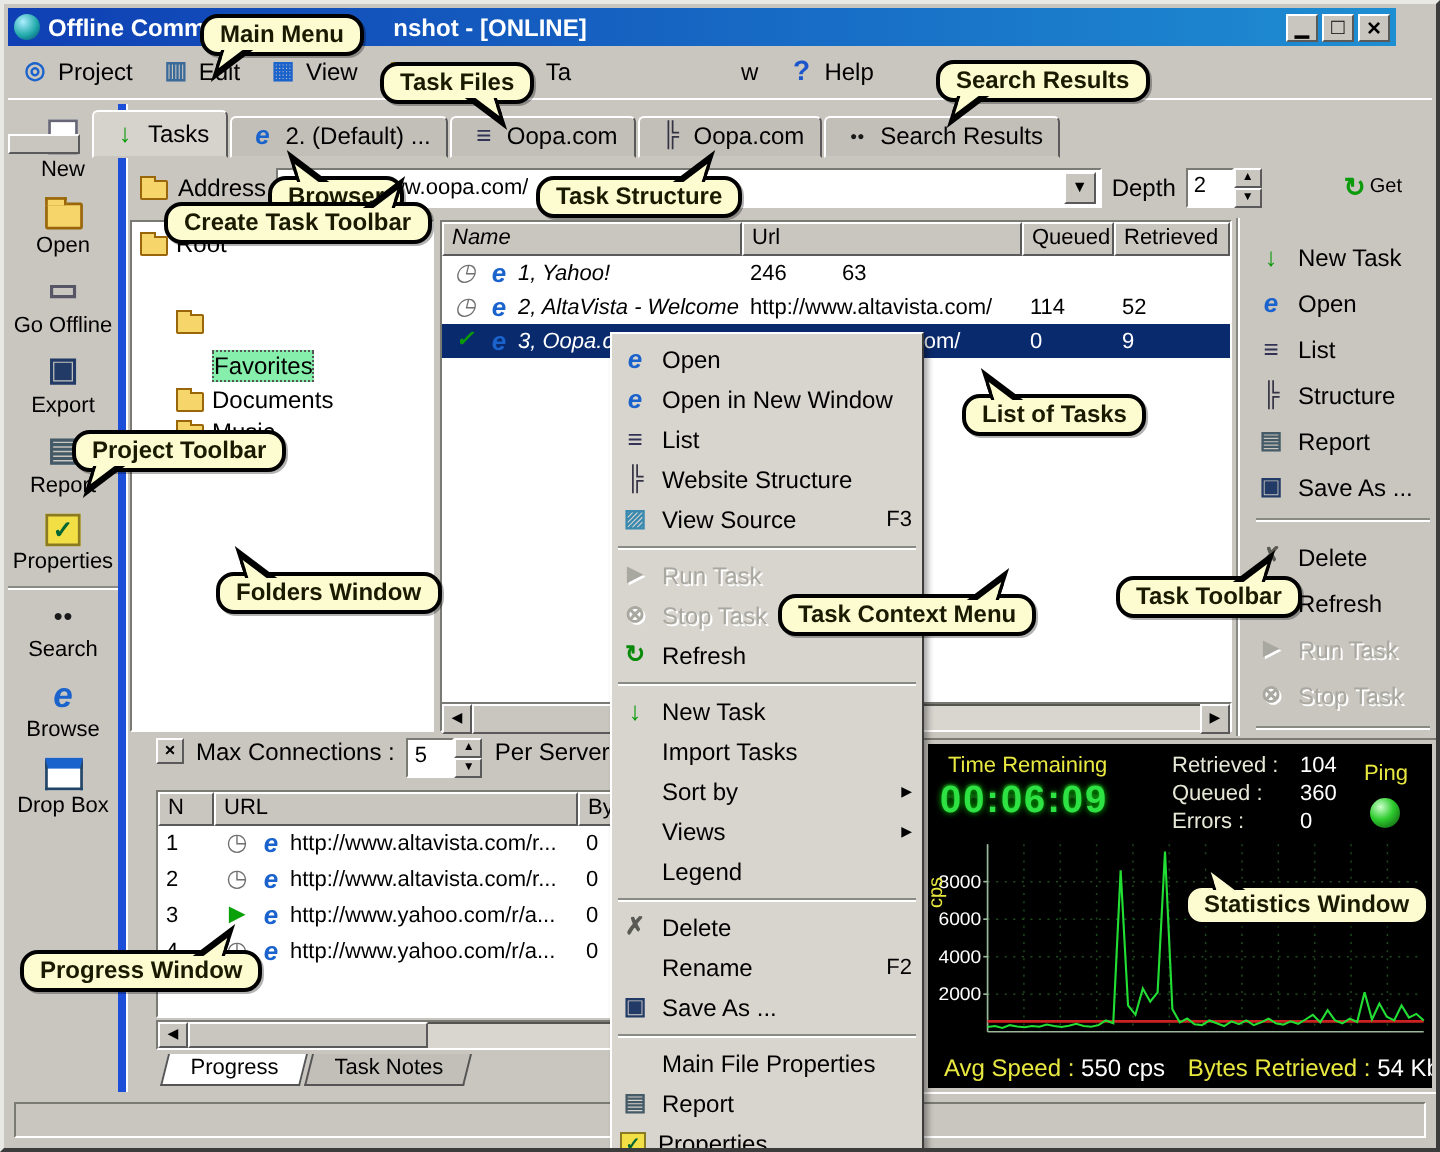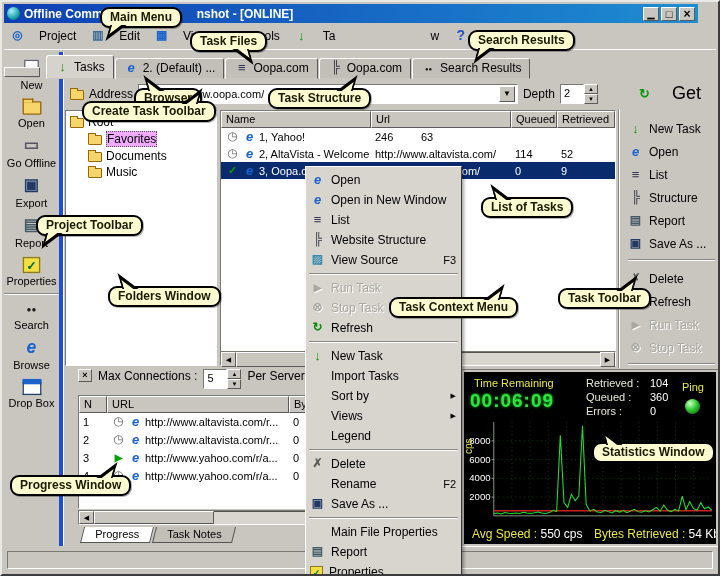--- a/index.html
+++ b/index.html
@@ -12,21 +12,21 @@
   .titlebar{position:absolute;left:2px;top:2px;right:20px;height:19px;
     background:linear-gradient(to right,#0f3fb4,#1e8ed2);display:flex;align-items:center;padding:0 3px;}
   .applogo{width:13px;height:13px;border-radius:50%;background:radial-gradient(circle at 35% 30%,#aef,#2aa 55%,#047);margin-right:4px;flex:0 0 auto;}
   .title{color:#fff;font-weight:bold;font-size:12px;white-space:nowrap;}
   .title .gap{display:inline-block;width:94px;}
   .winbtns{margin-left:auto;display:flex;gap:2px;}
   .wbtn{width:16px;height:14px;font-size:9px;line-height:12px;text-align:center;font-weight:bold;color:#000;}
   .wbtn.min::before{content:"▁";} .wbtn.max::before{content:"□";font-size:11px;} .wbtn.close::before{content:"×";font-size:12px;}
   
   .menubar{position:absolute;left:2px;top:21px;right:2px;height:27px;display:flex;align-items:center;padding:0 6px;gap:14px;border-bottom:1px solid #fff;}
-  .menuitem{display:flex;align-items:center;gap:14px;font-size:12px;color:#000;}
+  .menuitem{display:flex;align-items:center;gap:4px;font-size:12px;color:#000;}
   .menuitem.gap-after{margin-right:52px;}
   
   .ic{display:inline-block;width:15px;height:14px;line-height:13px;text-align:center;font-size:11px;font-weight:bold;flex:0 0 auto;}
   .ic-ie::before{content:"e";color:#1a62cc;font-style:italic;font-size:13px;}
   .ic-clock{font-weight:normal;} .ic-clock::before{content:"◷";color:#707070;font-size:12px;}
   .ic-check::before{content:"✓";color:#0a9a0a;}
   .ic-play::before{content:"▶";color:#0aa00a;font-size:10px;}
   .ic-stop::before{content:"⊗";color:#a8a8a0;font-size:12px;}
   .disabled .ic-play::before{color:#a8a8a0;}
   .ic-refresh::before{content:"↻";color:#0a8a0a;font-size:12px;}
@@ -68,33 +68,33 @@
   .addr-field{position:relative;width:450px;height:20px;background:#fff;border:1px solid;border-color:#7a7a74 #fff #fff #7a7a74;display:flex;align-items:center;gap:3px;padding:0 2px;font-size:11px;}
   .addr-field .val{white-space:nowrap;overflow:hidden;}
   .drop{margin-left:auto;width:16px;height:16px;text-align:center;line-height:14px;font-size:8px;}
   .drop::before{content:"▼";}
   .lblx{font-size:12px;}
   .spin{display:flex;height:20px;}
   .spin .num{width:24px;background:#fff;border:1px solid;border-color:#7a7a74 #fff #fff #7a7a74;font-size:11px;padding:2px 3px;}
   .spinbtns{display:flex;flex-direction:column;width:14px;}
   .spinbtns span{flex:1;font-size:6px;line-height:8px;text-align:center;}
   .spinbtns span.up::before{content:"▲";} .spinbtns span.dn::before{content:"▼";}
-  .getbtn{display:flex;align-items:center;gap:20px;font-size:18px;padding:2px 8px;margin-left:26px;text-align:right;}
+  .getbtn{display:flex;align-items:center;gap:0;font-size:10px;padding:2px 8px;margin-left:26px;text-align:right;}
   
   .folderspane{position:absolute;left:63px;top:108px;width:152px;height:256px;background:#fff;border:1px solid;border-color:#7a7a74 #fff #fff #7a7a74;padding:3px 2px;font-size:12px;}
   .tnode{display:flex;align-items:center;gap:4px;padding:1px 2px;white-space:nowrap;}
   .tnode[data-level="1"]{margin-left:18px;}
-  .tnode.selected .tl{background:#f0abfc;border:1px dotted #555;}
+  .tnode.selected .tl{background:#86efac;border:1px dotted #555;margin-top:44px;}
   .taskpane{position:absolute;left:218px;top:108px;width:396px;height:256px;background:#fff;border:1px solid;border-color:#7a7a74 #fff #fff #7a7a74;overflow:hidden;}
   .lvhead{display:flex;height:17px;}
   .lvhead .hcell{border:1px solid;border-color:#fff #5a5a5a #5a5a5a #fff;background:#c9c6c0;font-size:11px;padding:1px 4px;white-space:nowrap;overflow:hidden;}
   .lvrow{display:flex;height:17px;align-items:center;font-size:11px;white-space:nowrap;}
   .lvrow .cell{padding:0 4px;overflow:hidden;display:flex;align-items:center;gap:2px;}
   .lvrow.selected{background:#0a2a6e;color:#fff;}
-  .c-name{width:150px;} .c-url{width:140px;} .c-q{width:46px;} .c-r{width:58px;}
+  .c-name{width:150px;font-style:italic;} .c-url{width:140px;} .c-q{width:46px;} .c-r{width:58px;}
   .hscroll{position:absolute;left:218px;top:349px;width:396px;height:15px;background:#d9d6d0;display:flex;}
   .hscroll .arr{width:15px;height:15px;font-size:7px;line-height:13px;text-align:center;}
   .hscroll .arr.l::before{content:"◀";} .hscroll .arr.r::before{content:"▶";}
   .hscroll .thumb{width:110px;height:15px;}
   .hscroll .track{flex:1;}
   .hscroll .arr.r{margin-left:auto;}
   
   .ttoolbar{position:absolute;left:617px;top:107px;width:100px;height:259px;border-left:1px solid #fff;box-shadow:-1px 0 0 #8a8a84;padding:8px 4px 0 8px;}
   .ti{display:flex;align-items:center;gap:6px;font-size:12px;height:23px;color:#000;}
   .ti.disabled{color:#a8a8a0;text-shadow:1px 1px 0 #fff;}

